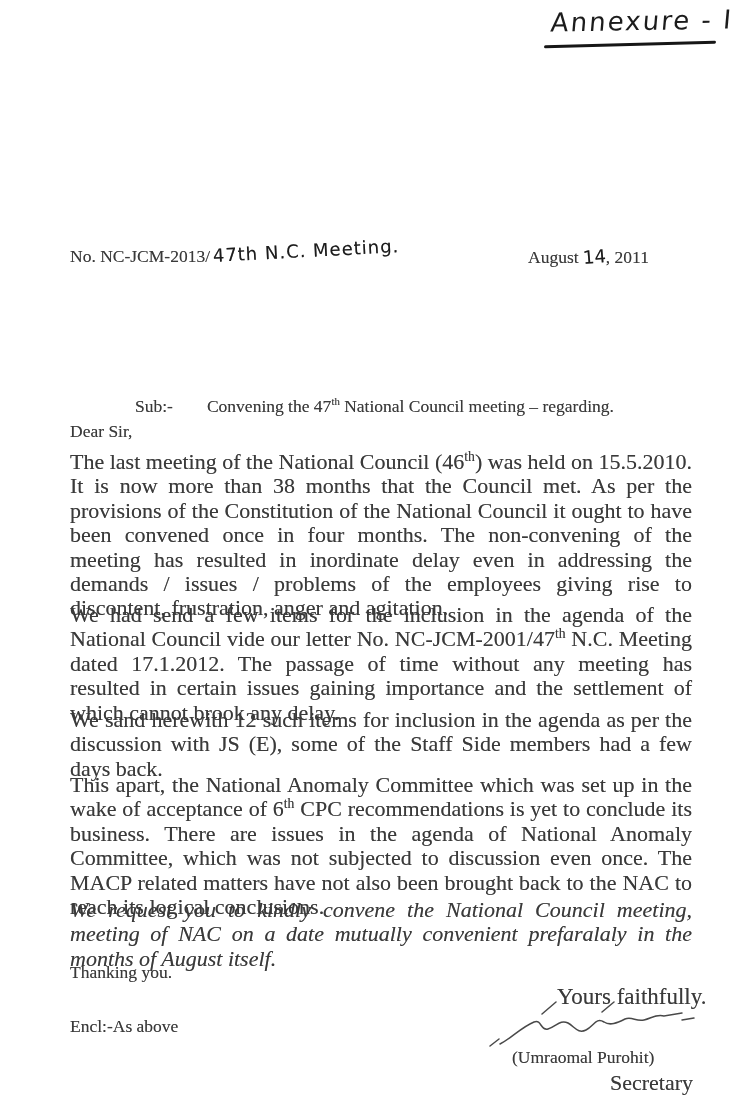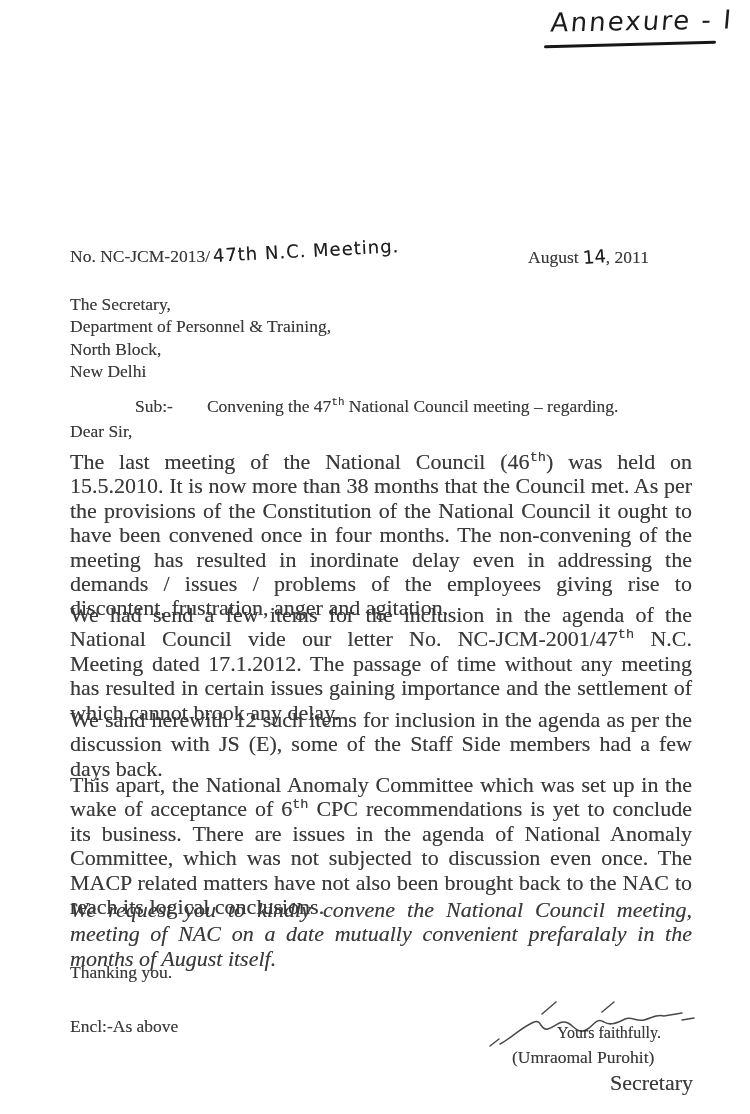--- a/index.html
+++ b/index.html
@@ -100,34 +100,33 @@
     font-size: 22px;
     line-height: 24.4px;
     text-align: justify;
   }
   .para-1 { top: 450px; }
   .para-2 { top: 603px; }
   .para-3 { top: 708px; }
   .para-4 { top: 773px; }
   .para-5 { top: 898px; font-style: italic; }
 
-  sup { font-size: 0.62em; line-height: 0; font-family: Liberation Mono, monospace; }
+  sup { font-size: 0.62em; line-height: 0; }
 
   .thanking {
     position: absolute;
     top: 962px;
     left: 70px;
     font-size: 17.5px;
   }
   .yours {
     position: absolute;
     top: 984px;
     left: 557px;
-    font-size: 16px;
-    margin-top: 40px;
+    font-size: 23px;
   }
   .signature {
     position: absolute;
     top: 1000px;
     left: 486px;
   }
   .signatory {
     position: absolute;
     top: 1047px;
     left: 512px;
@@ -152,26 +151,20 @@
 
 <div class="page">
 
   <div class="annexure hand">Annexure - I</div>
   <div class="annexure-underline"></div>
 
   <div class="ref-line typed"><span>No. NC-JCM-2013/</span><span class="ref-hand hand">47th N.C. Meeting.</span></div>
 
   <div class="date-line typed"><span>August </span><span class="date-day hand">14</span><span>, 2011</span></div>
 
-  <div class="recipient typed">
-    <div>The Secretary,</div>
-    <div>Department of Personnel &amp; Training,</div>
-    <div>North Block,</div>
-    <div>New Delhi</div>
-  </div>
 
   <div class="subject typed"><span>Sub:-</span><span class="subject-text"><span>Convening the 47</span><sup>th</sup><span> National Council meeting – regarding.</span></span></div>
 
   <div class="salutation typed">Dear Sir,</div>
 
   <p class="para para-1 typed"><span>The last meeting of the National Council (46</span><sup>th</sup><span>) was held on 15.5.2010. It is now more than 38 months that the Council met. As per the provisions of the Constitution of the National Council it ought to have been convened once in four months. The non-convening of the meeting has resulted in inordinate delay even in addressing the demands / issues / problems of the employees giving rise to discontent, frustration, anger and agitation.</span></p>
 
   <p class="para para-2 typed"><span>We had send a few items for the inclusion in the agenda of the National Council vide our letter No. NC-JCM-2001/47</span><sup>th</sup><span> N.C. Meeting dated 17.1.2012. The passage of time without any meeting has resulted in certain issues gaining importance and the settlement of which cannot brook any delay.</span></p>
 
   <p class="para para-3 typed">We sand herewith 12 such items for inclusion in the agenda as per the discussion with JS (E), some of the Staff Side members had a few days back.</p>

